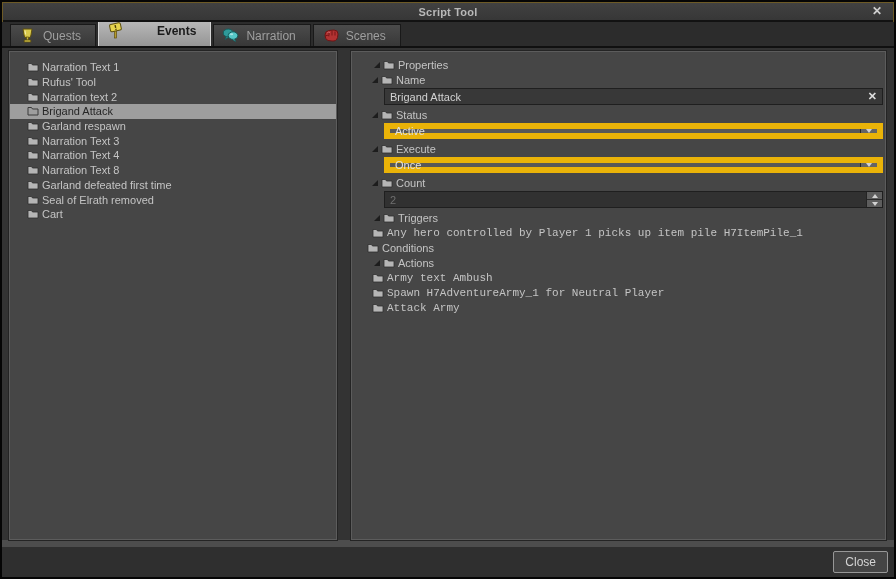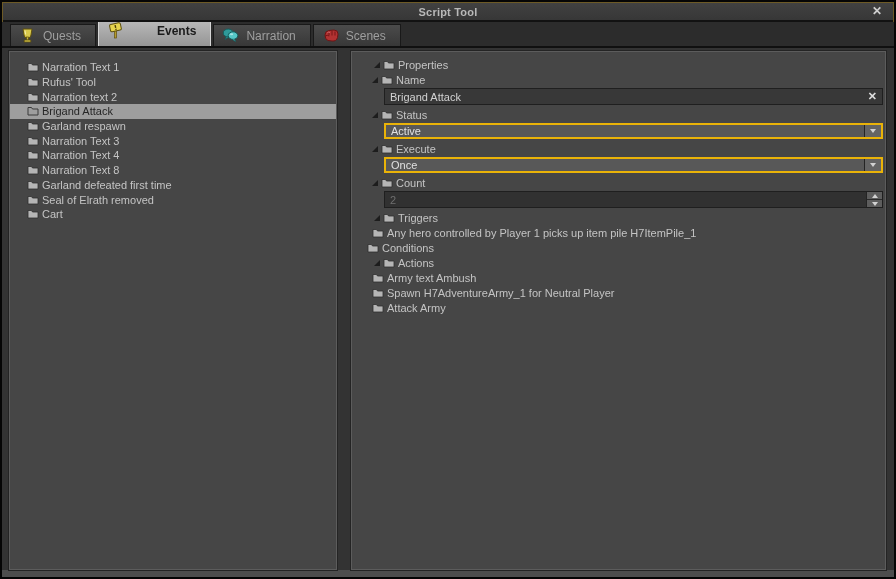--- a/index.html
+++ b/index.html
@@ -91,40 +91,40 @@
   .tree-row .tri{
     width:0;height:0;
     border-left:6px solid transparent;
     border-bottom:6px solid #1d1d1d;
     margin-right:3px;
   }
   .tree-row svg{margin-right:3px;flex:0 0 auto;}
   .ind0{padding-left:22px;}
   .ind0.notri{padding-left:15px;}
   .ind1{padding-left:20px;}
-  .ind1.notri{}
+  .ind1.notri{font-family:Liberation Mono, monospace;}
   
   .ctrl-row{margin:1px 2px 2px 32px;}
   .text-input{
     width:100%;height:17px;
     background:#383838;
     border:1px solid #1f1f1f;
     display:flex;align-items:center;
     padding:0 5px;
     position:relative;
   }
   .text-input input{
     flex:1;background:transparent;border:none;outline:none;
     color:#d2d2d2;font-size:11px;font-family:"Liberation Sans",sans-serif;padding:0;
   }
   .text-input .clear-x{color:#dedede;font-size:11px;font-weight:bold;margin-left:4px;cursor:default;}
   .dropdown{
     width:100%;height:16px;
     background:#585858;
-    border:2px solid #eab308;
+    border:6px solid #eab308;
     display:flex;align-items:center;
   }
   .dropdown .dd-value{flex:1;font-size:11px;color:#e0e0e0;padding-left:5px;}
   .dropdown .dd-btn{
     flex:0 0 17px;height:100%;
     background:#646464;border-left:1px solid #242424;
     display:flex;align-items:center;justify-content:center;
   }
   .arrow-down{width:0;height:0;border-left:3px solid transparent;border-right:3px solid transparent;border-top:4px solid #d2d2d2;}
   .arrow-up{width:0;height:0;border-left:3px solid transparent;border-right:3px solid transparent;border-bottom:4px solid #d2d2d2;}
@@ -401,14 +401,17 @@
             <svg width="12" height="10" viewBox="0 0 12 10">
               <path d="M1 1.5 h3.5 l1 1.5 H11 v6 H1 z" fill="#b5b5b5" stroke="#2e2e2e" stroke-width="0.8"></path>
             </svg>
             <span>Attack Army</span>
           </div>
         </div>
 
     </div>
   </div>
 
+  <div class="footer">
+    <button class="close-btn">Close</button>
+  </div>
 
 </div>
 
 </body></html>

